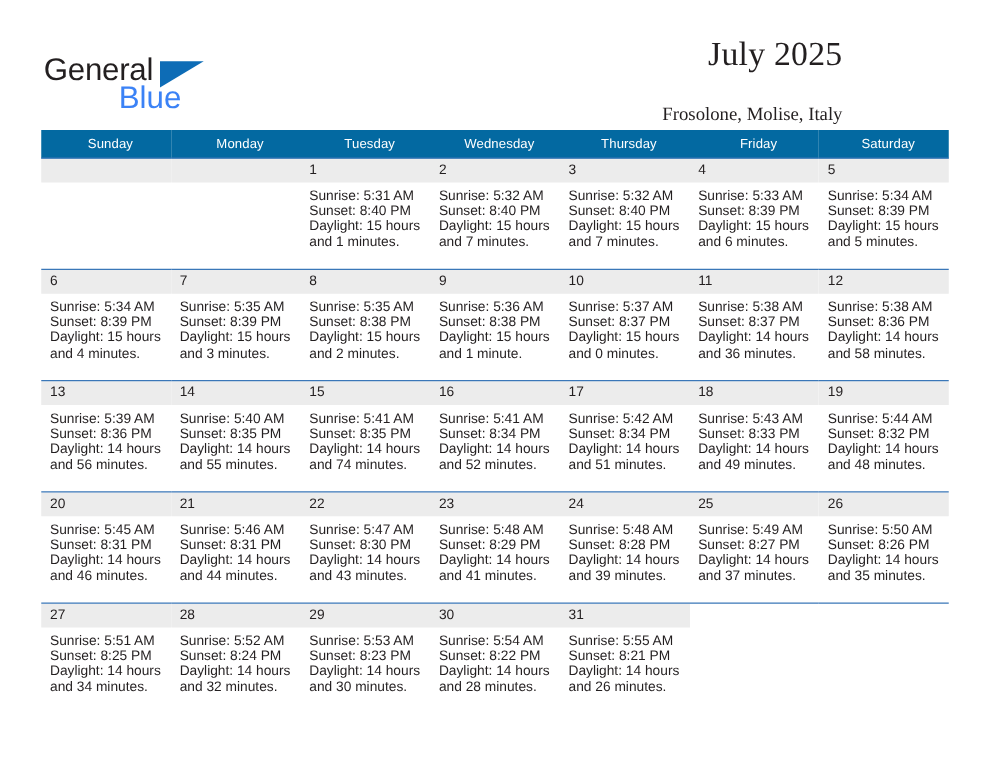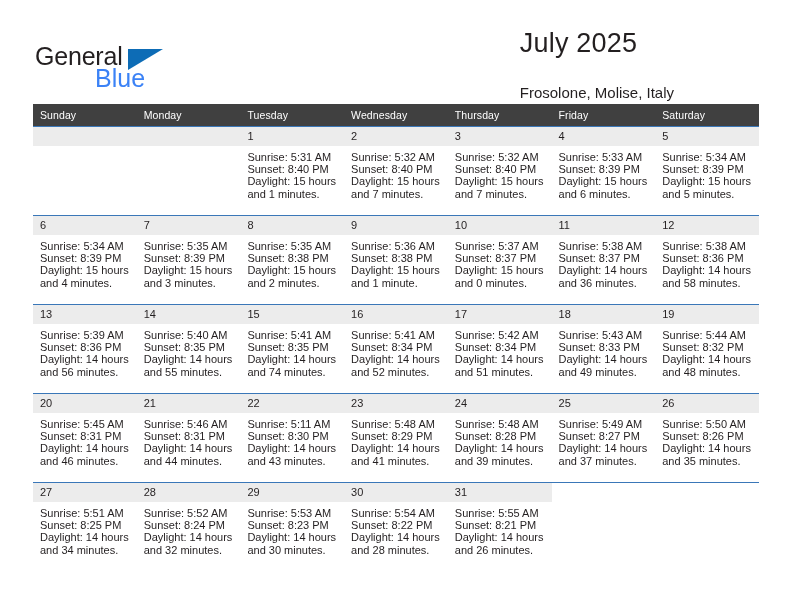--- a/index.html
+++ b/index.html
@@ -64,20 +64,22 @@
     font-size: 25px;
     color: #3b82f6;
     line-height: 1;
     font-weight: 400;
   }
 
   .title-block {
     position: absolute;
     right: 0;
     top: 0;
+    text-align: right;
+    font-family: Liberation Serif, serif;
   }
   .cal-title {
     font-size: 27px;
     font-weight: 400;
     color: #231f20;
     line-height: 1.15;
     letter-spacing: 0.2px;
   }
   .cal-subtitle {
     font-size: 15px;
@@ -91,25 +93,25 @@
   .calendar {
     position: absolute;
     left: 33px;
     top: 104px;
     width: 726px;
     border-collapse: collapse;
     table-layout: fixed;
   }
 
   .calendar th {
-    background: #404040;
+    background: #0369a1;
     color: #ffffff;
     font-size: 10.5px;
     font-weight: 400;
-    text-align: left;
+    text-align: center;
     padding: 5px 0 5px 7px;
     height: 11px;
     border: none;
     letter-spacing: 0.1px;
   }
 
   .calendar td {
     vertical-align: top;
     padding: 0;
     border: none;
@@ -376,21 +378,21 @@
             <div class="info">
               <div>Sunrise: 5:46 AM</div>
               <div>Sunset: 8:31 PM</div>
               <div>Daylight: 14 hours</div>
               <div>and 44 minutes.</div>
             </div>
           </td>
           <td>
             <div class="daynum">22</div>
             <div class="info">
-              <div>Sunrise: 5:11 AM</div>
+              <div>Sunrise: 5:47 AM</div>
               <div>Sunset: 8:30 PM</div>
               <div>Daylight: 14 hours</div>
               <div>and 43 minutes.</div>
             </div>
           </td>
           <td>
             <div class="daynum">23</div>
             <div class="info">
               <div>Sunrise: 5:48 AM</div>
               <div>Sunset: 8:29 PM</div>

